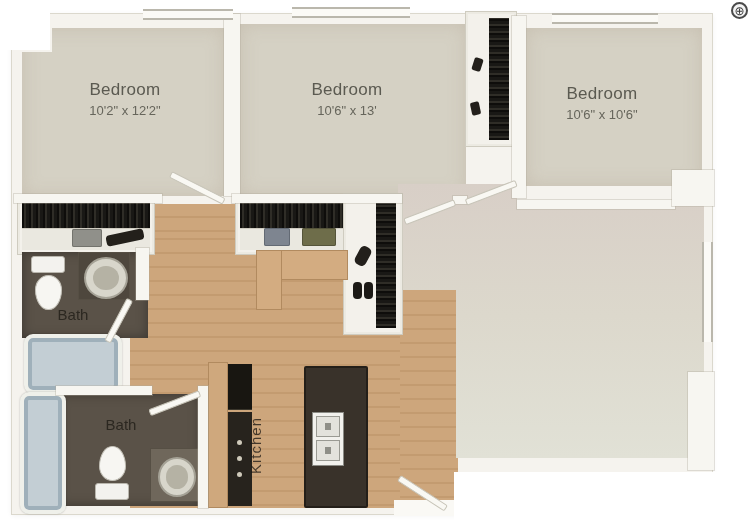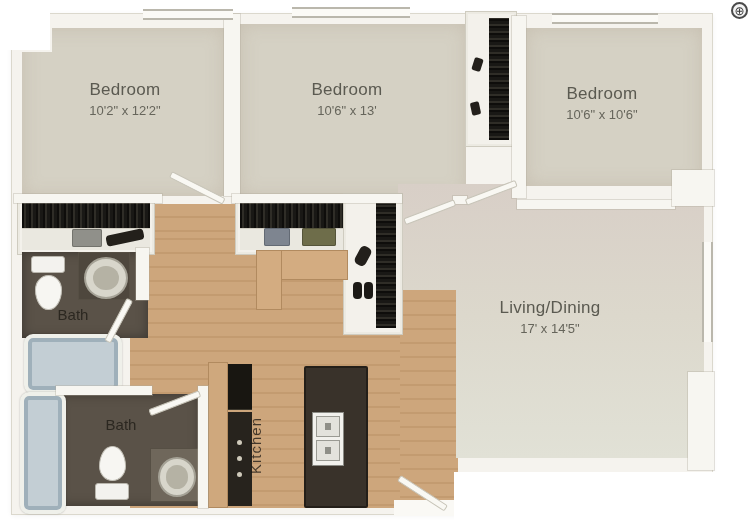--- a/index.html
+++ b/index.html
@@ -169,24 +169,20 @@
     <div class="dm">10'2" x 12'2"</div>
   </div>
   <div class="room-label" style="left:262px;top:80px;width:170px;">
     <div class="nm">Bedroom</div>
     <div class="dm">10'6" x 13'</div>
   </div>
   <div class="room-label" style="left:517px;top:84px;width:170px;">
     <div class="nm">Bedroom</div>
     <div class="dm">10'6" x 10'6"</div>
   </div>
-  <div class="room-label" style="left:450px;top:298px;width:200px;">
-    <div class="nm">Living/Dining</div>
-    <div class="dm">17' x 14'5"</div>
-  </div>
   <div class="bath-label" style="left:38px;top:306px;width:70px;">Bath</div>
   <div class="bath-label" style="left:86px;top:416px;width:70px;">Bath</div>
   <div id="kitchen-label" style="left:236px;top:385px;width:40px;height:120px;">
     <span>Kitchen</span>
   </div>
 
   <div id="zoomctl">⊕</div>
 
 </div>
 

